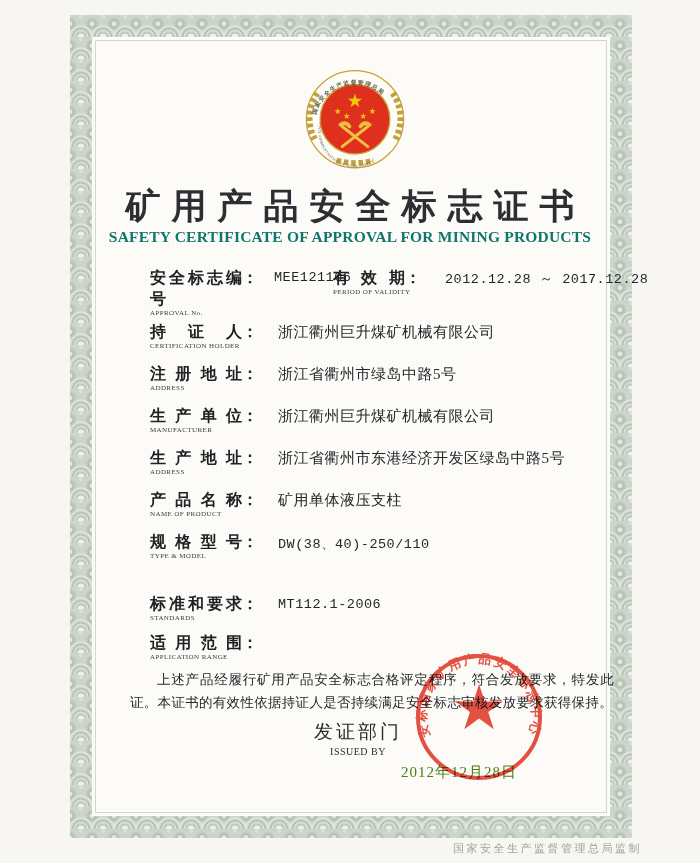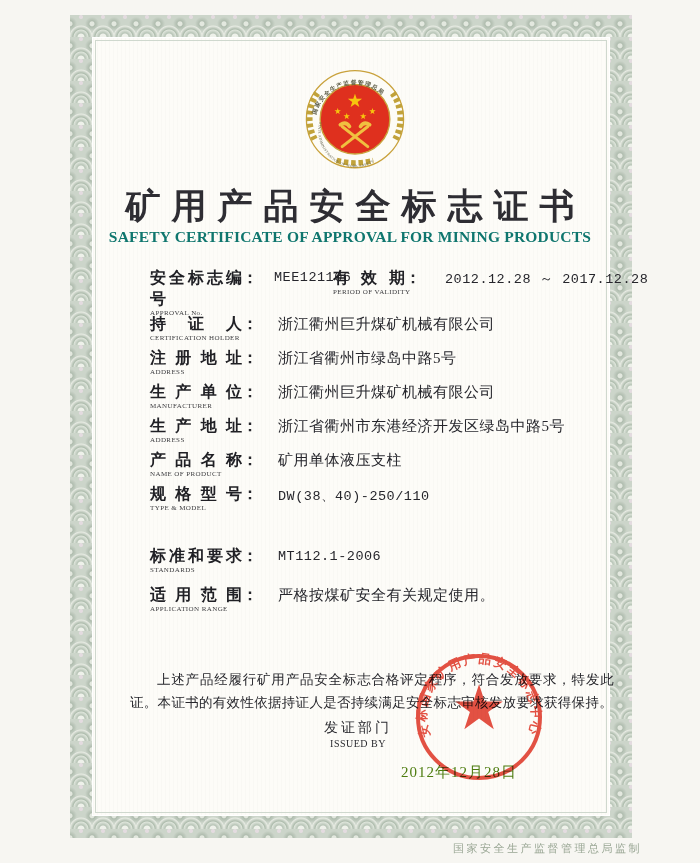--- a/index.html
+++ b/index.html
@@ -27,38 +27,38 @@
             font-size:35px;font-weight:bold;letter-spacing:11px;text-indent:11px;color:#2e2d33;}
   .title-en{position:absolute;left:0;top:228px;width:100%;text-align:center;
             font-size:15.5px;font-weight:bold;letter-spacing:.2px;color:#0f766e;}
 
   
   .fields{position:absolute;left:150px;top:268px;width:462px;}
   .zh{display:inline-block;width:92px;text-align:justify;text-align-last:justify;
       font-weight:bold;font-size:16px;color:#202025;vertical-align:top;}
   .colon{font-weight:bold;font-size:16px;}
   .cap{display:block;font-size:7px;letter-spacing:.4px;color:#3d3d40;margin-top:-1px;white-space:nowrap;}
-  .f-row{position:relative;height:34px;}
+  .f-row{position:relative;height:34px;margin-top:8px;}
   .f-row2{position:relative;height:39px;}
   .val{position:absolute;left:104px;top:1px;font-size:15px;color:#26262c;white-space:nowrap;letter-spacing:.5px;padding-left:24px;}
   .val-num{font-family:"Liberation Mono","DejaVu Sans Mono",monospace;font-size:13.5px;letter-spacing:.5px;top:3px;}
   .row1{position:relative;height:46px;}
   .row1 .left{position:absolute;left:0;top:0;}
   .row1 .right{position:absolute;left:183px;top:0;}
   .zh-6{width:92px;}
   .zh-3{width:72px;}
   .row1 .v1{position:absolute;left:100px;top:2px;}
   .row1 .v2{position:absolute;left:88px;top:2px;white-space:nowrap;}
   .sec2{margin-top:28px;}
 
   
   .statement{position:absolute;left:130px;top:668px;width:484px;font-size:13.5px;line-height:1.72;
              text-indent:2em;text-align:justify;color:#26262b;letter-spacing:.3px;}
   .issued{position:absolute;left:296px;top:719px;width:124px;text-align:center;}
-  .issued .zh-big{font-size:14px;letter-spacing:3px;color:#2a2a2f;}
+  .issued .zh-big{font-size:19px;letter-spacing:3px;color:#2a2a2f;}
   .issued .en-small{font-size:10px;letter-spacing:.5px;color:#2a2a2f;margin-top:1px;}
   .issue-date{position:absolute;left:401px;top:763px;font-size:15px;color:#4d7c0f;letter-spacing:1px;}
 
   .seal{position:absolute;left:413px;top:651px;width:132px;height:132px;opacity:.88;
         mix-blend-mode:multiply;z-index:6;}
   .seal svg{position:absolute;left:0;top:0;}
   .seal-star{position:absolute;left:0;top:26px;width:132px;text-align:center;
              font-family:"DejaVu Sans",sans-serif;font-size:62px;color:#e23a2b;line-height:1;}
 
   .footer-imprint{position:absolute;right:58px;top:841px;font-size:11px;letter-spacing:2.5px;color:#9aa795;padding-left:32px;}
@@ -159,21 +159,20 @@
 
     <div class="sec2" data-interactable="false">
       <div class="f-row2" data-interactable="false">
         <span class="zh" data-interactable="false">标准和要求</span><span class="colon" data-interactable="false">：</span>
         <span class="cap" data-interactable="false">STANDARDS</span>
         <span class="val val-num" data-interactable="false">MT112.1-2006</span>
       </div>
       <div class="f-row2" data-interactable="false">
         <span class="zh" data-interactable="false">适用范围</span><span class="colon" data-interactable="false">：</span>
         <span class="cap" data-interactable="false">APPLICATION RANGE</span>
-        <span class="val" data-interactable="false">严格按煤矿安全有关规定使用。</span>
       </div>
     </div>
   </div>
 
   <div class="statement" data-interactable="false">上述产品经履行矿用产品安全标志合格评定程序，符合发放要求，特发此证。本证书的有效性依据持证人是否持续满足安全标志审核发放要求获得保持。</div>
 
   <div class="issued" data-interactable="false">
     <div class="zh-big" data-interactable="false">发证部门</div>
     <div class="en-small" data-interactable="false">ISSUED BY</div>
   </div>

